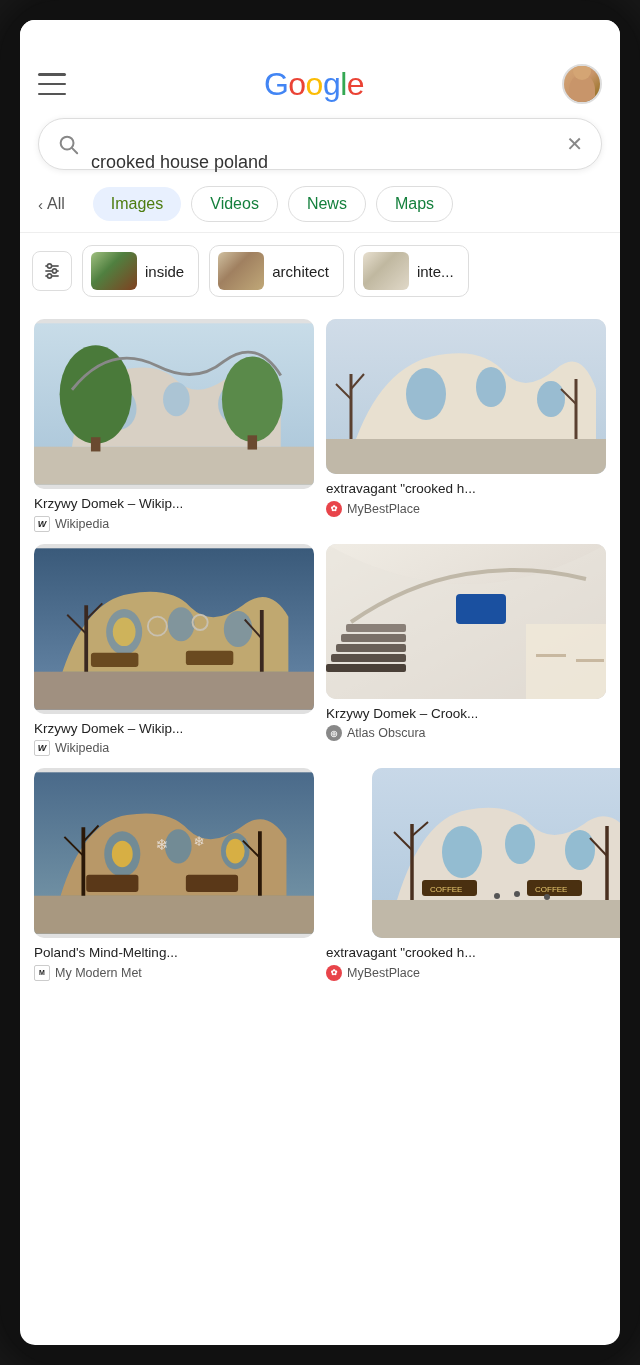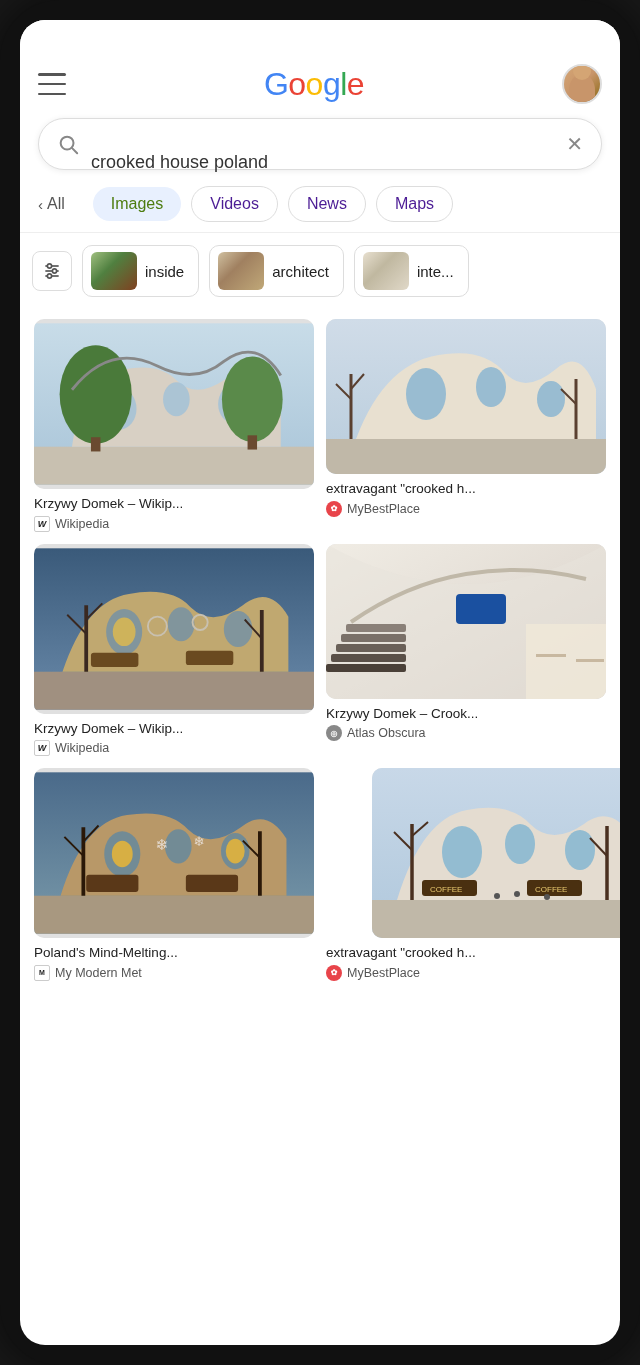--- a/index.html
+++ b/index.html
@@ -18,21 +18,21 @@
       border-radius: 60px;
       padding: 20px;
       box-shadow: 0 0 60px rgba(0,0,0,0.8);
       position: relative;
       overflow: hidden;
     }
     .phone-screen {
       width: 100%;
       height: 100%;
       background: #fff;
-      border-radius: 25px;
+      border-radius: 15px;
       overflow: hidden;
       position: relative;
     }
     .status-bar {
       height: 36px;
       background: #fff;
       display: flex;
       align-items: center;
       justify-content: flex-end;
       padding: 0 24px;
@@ -153,21 +153,21 @@
       display: flex;
       align-items: center;
       gap: 4px;
     }
     .tab-item.active {
       background: #e8f0fe;
       color: #4d7c0f;
     }
     .tab-item.normal {
       border: 1.5px solid #ddd;
-      color: #4c1d95;
+      color: #15803d;
       background: #fff;
     }
     .divider {
       height: 1px;
       background: #eee;
       margin: 0;
     }
     .category-chips {
       display: flex;
       align-items: center;

